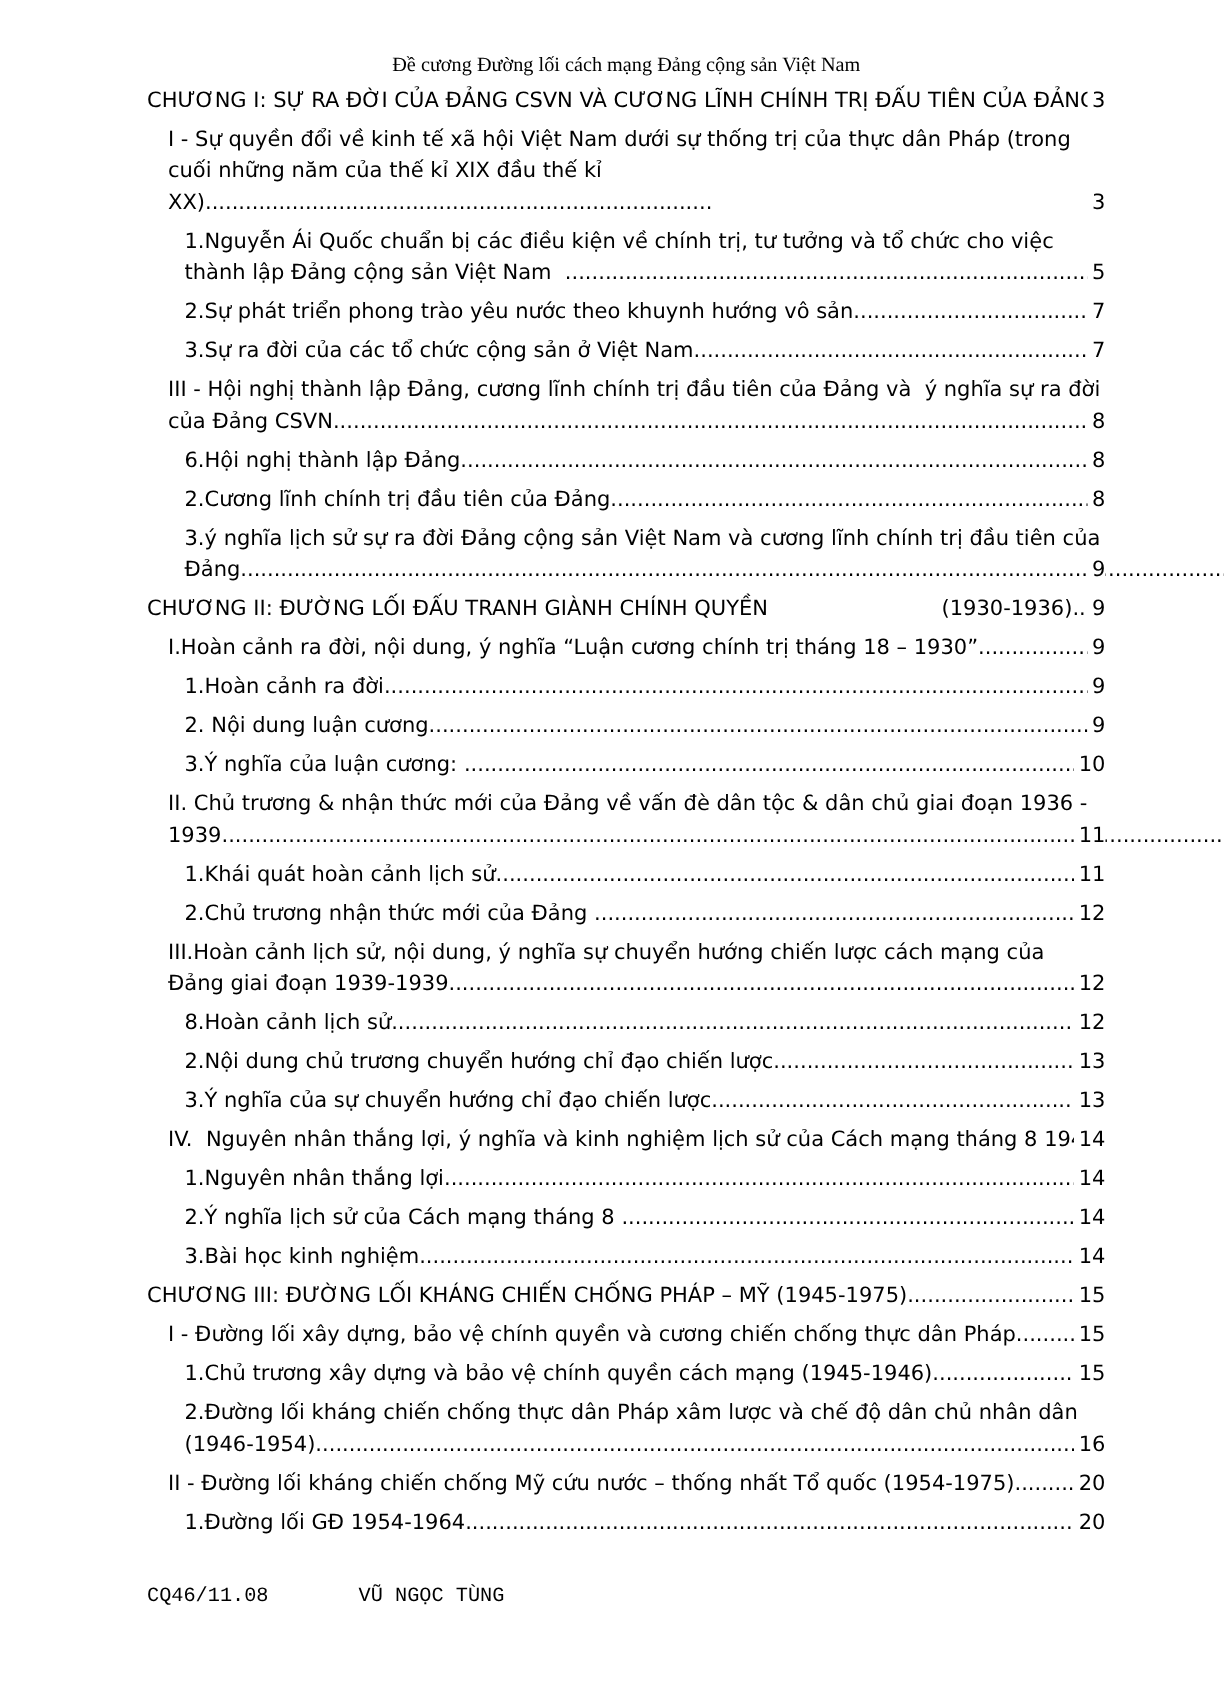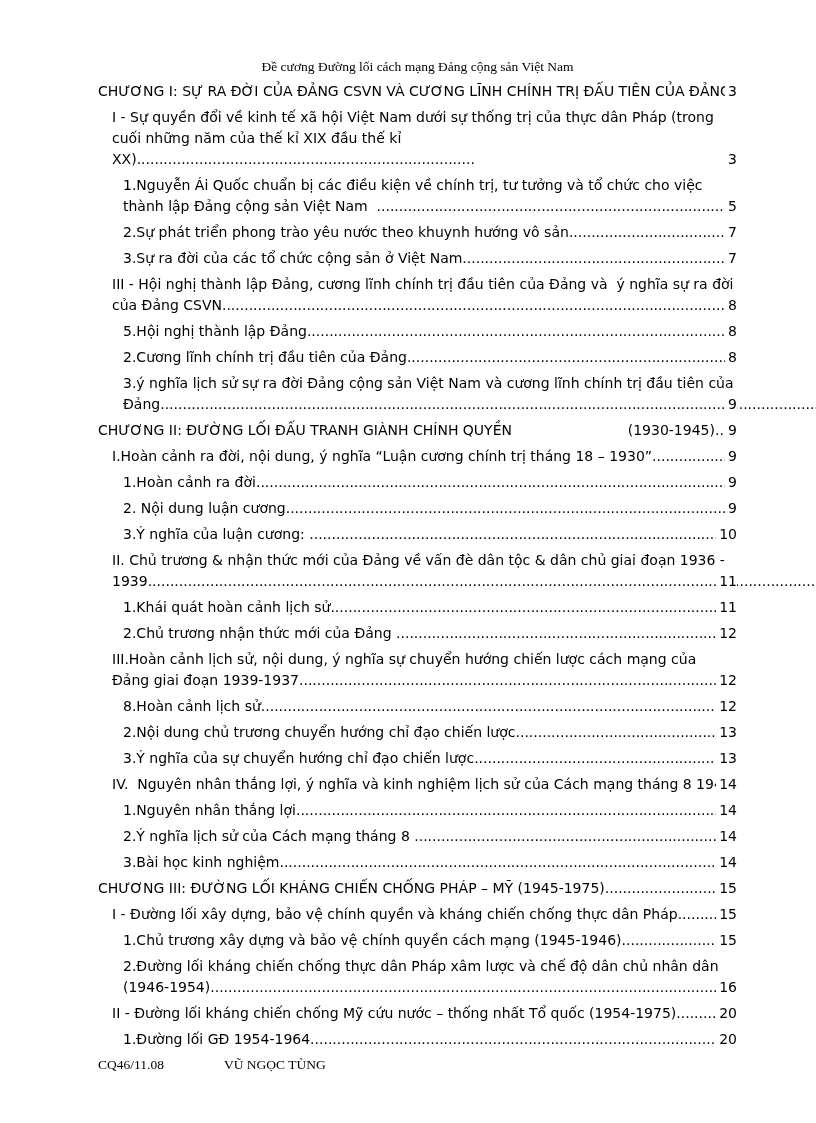--- a/index.html
+++ b/index.html
@@ -10,21 +10,21 @@
     background: #ffffff;
     position: relative;
     font-family: "DejaVu Sans", sans-serif;
     color: #000000;
     overflow: hidden;
   }
   .page {
     position: relative;
     width: 693px;
     height: 1123px;
-    padding: 58px 79px 0 98px;
+    padding: 34px 79px 0 98px;
   }
   .doc-header {
     width: 639px;
     text-align: center;
     font-family: "Liberation Serif", "DejaVu Serif", serif;
     font-size: 13.5px;
     line-height: 18px;
     color: #000;
   }
   .toc {
@@ -47,21 +47,21 @@
     position: absolute;
     right: 0;
     bottom: 0;
     background: #ffffff;
     padding-left: 3px;
   }
   .doc-footer {
     position: absolute;
     left: 98px;
     top: 1056px;
-    font-family: Liberation Serif, serif;
+    font-family: Liberation Mono, monospace;
     font-size: 13.5px;
     line-height: 18px;
   }
   .footer-author { margin-left: 60px; }
 </style>
 </head>
 <body>
 
 <div class="page">
   <div class="doc-header">Đề cương Đường lối cách mạng Đảng cộng sản Việt Nam</div>
@@ -79,30 +79,30 @@
       <div class="toc-entry lvl2">
     <span class="toc-text">2.Sự phát triển phong trào yêu nước theo khuynh hướng vô sản</span><span class="toc-dots">.....................................</span><span class="toc-page">7</span>
   </div>
       <div class="toc-entry lvl2">
     <span class="toc-text">3.Sự ra đời của các tổ chức cộng sản ở Việt Nam</span><span class="toc-dots">.............................................................</span><span class="toc-page">7</span>
   </div>
       <div class="toc-entry lvl1">
     <span class="toc-text">III - Hội nghị thành lập Đảng, cương lĩnh chính trị đầu tiên của Đảng và  ý nghĩa sự ra đời của Đảng CSVN</span><span class="toc-dots">...................................................................................................................</span><span class="toc-page">8</span>
   </div>
       <div class="toc-entry lvl2">
-    <span class="toc-text">5.Hội nghị thành lập Đảng</span><span class="toc-dots">................................................................................................</span><span class="toc-page">8</span>
+    <span class="toc-text">6.Hội nghị thành lập Đảng</span><span class="toc-dots">................................................................................................</span><span class="toc-page">8</span>
   </div>
       <div class="toc-entry lvl2">
     <span class="toc-text">2.Cương lĩnh chính trị đầu tiên của Đảng</span><span class="toc-dots">..........................................................................</span><span class="toc-page">8</span>
   </div>
       <div class="toc-entry lvl2">
     <span class="toc-text">3.ý nghĩa lịch sử sự ra đời Đảng cộng sản Việt Nam và cương lĩnh chính trị đầu tiên của Đảng</span><span class="toc-dots">........................................................................................................................................................................................................................................................................................................................................................................................................................................................................................................................................................................................................................</span><span class="toc-page">9</span>
   </div>
       <div class="toc-entry lvl0">
-    <span class="toc-text">CHƯƠNG II: ĐƯỜNG LỐI ĐẤU TRANH GIÀNH CHÍNH QUYỀN                          (1930-1945)</span><span class="toc-dots">....</span><span class="toc-page">9</span>
+    <span class="toc-text">CHƯƠNG II: ĐƯỜNG LỐI ĐẤU TRANH GIÀNH CHÍNH QUYỀN                          (1930-1936)</span><span class="toc-dots">....</span><span class="toc-page">9</span>
   </div>
       <div class="toc-entry lvl1">
     <span class="toc-text">I.Hoàn cảnh ra đời, nội dung, ý nghĩa “Luận cương chính trị tháng 18 – 1930”</span><span class="toc-dots">...................</span><span class="toc-page">9</span>
   </div>
       <div class="toc-entry lvl2">
     <span class="toc-text">1.Hoàn cảnh ra đời</span><span class="toc-dots">............................................................................................................</span><span class="toc-page">9</span>
   </div>
       <div class="toc-entry lvl2">
     <span class="toc-text">2. Nội dung luận cương</span><span class="toc-dots">.....................................................................................................</span><span class="toc-page">9</span>
   </div>
@@ -112,21 +112,21 @@
       <div class="toc-entry lvl1">
     <span class="toc-text">II. Chủ trương &amp; nhận thức mới của Đảng về vấn đè dân tộc &amp; dân chủ giai đoạn 1936 - 1939</span><span class="toc-dots">........................................................................................................................................................................................................................................................................................................................................................................................................................................................................................................................................................................................................................</span><span class="toc-page">11</span>
   </div>
       <div class="toc-entry lvl2">
     <span class="toc-text">1.Khái quát hoàn cảnh lịch sử</span><span class="toc-dots">...........................................................................................</span><span class="toc-page">11</span>
   </div>
       <div class="toc-entry lvl2">
     <span class="toc-text">2.Chủ trương nhận thức mới của Đảng </span><span class="toc-dots">............................................................................</span><span class="toc-page">12</span>
   </div>
       <div class="toc-entry lvl1">
-    <span class="toc-text">III.Hoàn cảnh lịch sử, nội dung, ý nghĩa sự chuyển hướng chiến lược cách mạng của Đảng giai đoạn 1939-1937</span><span class="toc-dots">..................................................................................................</span><span class="toc-page">12</span>
+    <span class="toc-text">III.Hoàn cảnh lịch sử, nội dung, ý nghĩa sự chuyển hướng chiến lược cách mạng của Đảng giai đoạn 1939-1939</span><span class="toc-dots">..................................................................................................</span><span class="toc-page">12</span>
   </div>
       <div class="toc-entry lvl2">
     <span class="toc-text">8.Hoàn cảnh lịch sử</span><span class="toc-dots">...........................................................................................................</span><span class="toc-page">12</span>
   </div>
       <div class="toc-entry lvl2">
     <span class="toc-text">2.Nội dung chủ trương chuyển hướng chỉ đạo chiến lược</span><span class="toc-dots">.................................................</span><span class="toc-page">13</span>
   </div>
       <div class="toc-entry lvl2">
     <span class="toc-text">3.Ý nghĩa của sự chuyển hướng chỉ đạo chiến lược</span><span class="toc-dots">...........................................................</span><span class="toc-page">13</span>
   </div>
@@ -139,21 +139,21 @@
       <div class="toc-entry lvl2">
     <span class="toc-text">2.Ý nghĩa lịch sử của Cách mạng tháng 8 </span><span class="toc-dots">........................................................................</span><span class="toc-page">14</span>
   </div>
       <div class="toc-entry lvl2">
     <span class="toc-text">3.Bài học kinh nghiệm</span><span class="toc-dots">......................................................................................................</span><span class="toc-page">14</span>
   </div>
       <div class="toc-entry lvl0">
     <span class="toc-text">CHƯƠNG III: ĐƯỜNG LỐI KHÁNG CHIẾN CHỐNG PHÁP – MỸ (1945-1975)</span><span class="toc-dots">.............................</span><span class="toc-page">15</span>
   </div>
       <div class="toc-entry lvl1">
-    <span class="toc-text">I - Đường lối xây dựng, bảo vệ chính quyền và kháng chiến chống thực dân Pháp</span><span class="toc-dots">.............</span><span class="toc-page">15</span>
+    <span class="toc-text">I - Đường lối xây dựng, bảo vệ chính quyền và cương chiến chống thực dân Pháp</span><span class="toc-dots">.............</span><span class="toc-page">15</span>
   </div>
       <div class="toc-entry lvl2">
     <span class="toc-text">1.Chủ trương xây dựng và bảo vệ chính quyền cách mạng (1945-1946)</span><span class="toc-dots">.........................</span><span class="toc-page">15</span>
   </div>
       <div class="toc-entry lvl2">
     <span class="toc-text">2.Đường lối kháng chiến chống thực dân Pháp xâm lược và chế độ dân chủ nhân dân (1946-1954)</span><span class="toc-dots">......................................................................................................................</span><span class="toc-page">16</span>
   </div>
       <div class="toc-entry lvl1">
     <span class="toc-text">II - Đường lối kháng chiến chống Mỹ cứu nước – thống nhất Tổ quốc (1954-1975)</span><span class="toc-dots">.............</span><span class="toc-page">20</span>
   </div>

